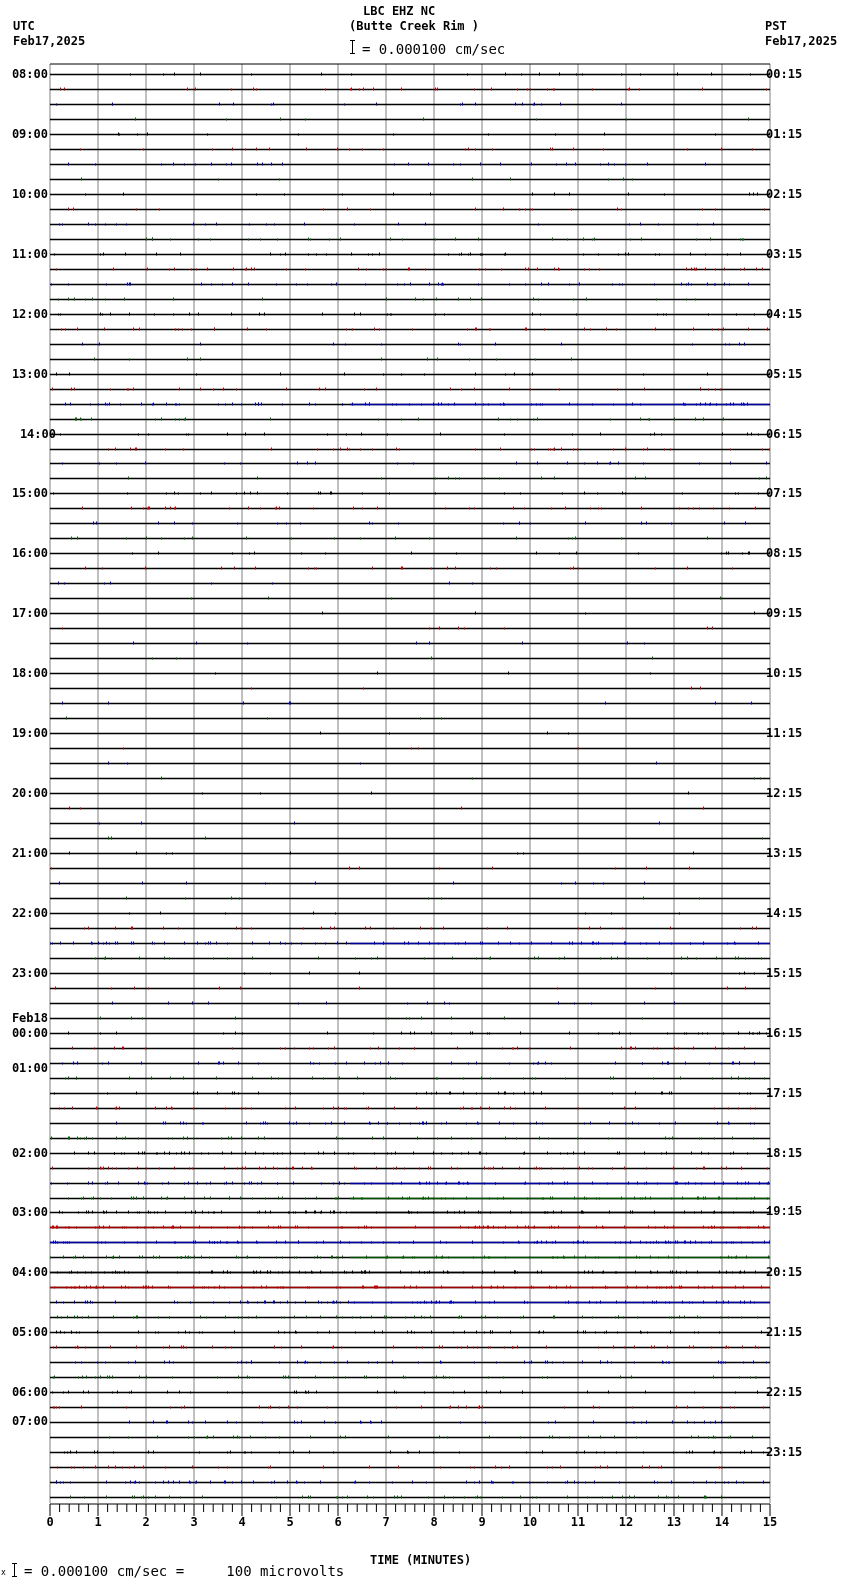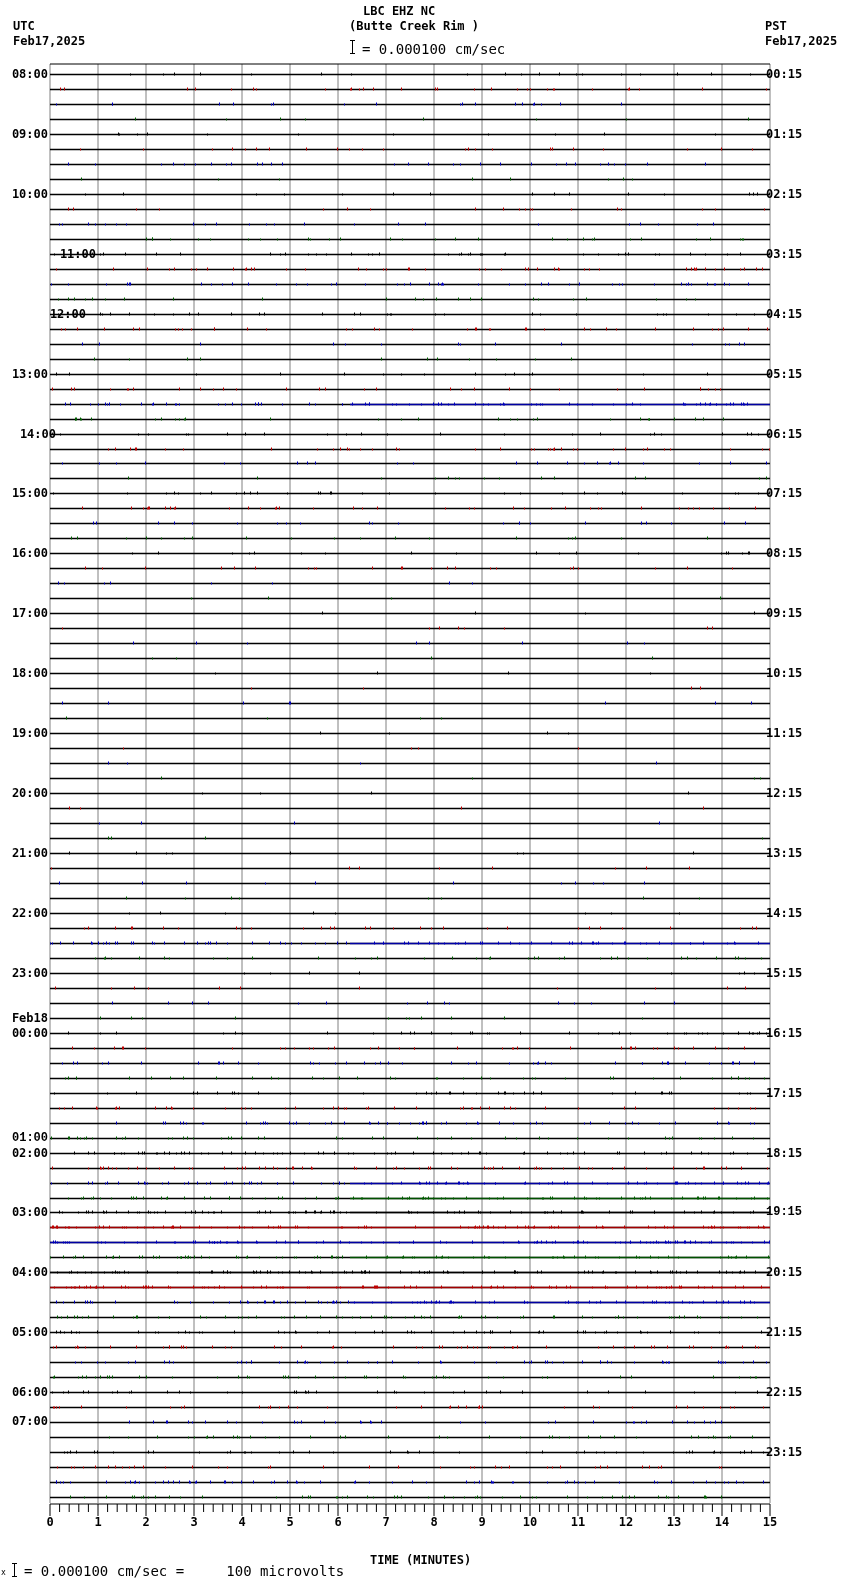--- a/index.html
+++ b/index.html
@@ -338,36 +338,36 @@
     <text x="626" y="1526" text-anchor="middle" font-family="DejaVu Sans Mono, monospace" font-weight="bold" font-size="12">12</text>
     <text x="674" y="1526" text-anchor="middle" font-family="DejaVu Sans Mono, monospace" font-weight="bold" font-size="12">13</text>
     <text x="722" y="1526" text-anchor="middle" font-family="DejaVu Sans Mono, monospace" font-weight="bold" font-size="12">14</text>
     <text x="770" y="1526" text-anchor="middle" font-family="DejaVu Sans Mono, monospace" font-weight="bold" font-size="12">15</text>
   </svg>
 
 <div id="left-labels">
     <div class="lbl-left" style="top: 68px;">08:00</div>
     <div class="lbl-left" style="top: 127.92px;">09:00</div>
     <div class="lbl-left" style="top: 187.84px;">10:00</div>
-    <div class="lbl-left" style="top: 247.76px; margin-left: 48px;">11:00</div>
-    <div class="lbl-left" style="top: 307.68px; padding-left: 38px;">12:00</div>
+    <div class="lbl-left" style="top: 247.76px;">11:00</div>
+    <div class="lbl-left" style="top: 307.68px;">12:00</div>
     <div class="lbl-left" style="top: 367.6px;">13:00</div>
     <div class="lbl-left" style="top: 427.52px; margin-left: 8px;">14:00</div>
     <div class="lbl-left" style="top: 487.44px;">15:00</div>
     <div class="lbl-left" style="top: 547.36px;">16:00</div>
     <div class="lbl-left" style="top: 607.28px;">17:00</div>
     <div class="lbl-left" style="top: 667.2px;">18:00</div>
     <div class="lbl-left" style="top: 727.12px;">19:00</div>
     <div class="lbl-left" style="top: 787.04px;">20:00</div>
     <div class="lbl-left" style="top: 846.96px;">21:00</div>
     <div class="lbl-left" style="top: 906.88px;">22:00</div>
     <div class="lbl-left" style="top: 966.8px;">23:00</div>
     <div class="lbl-left" style="top: 1026.72px;">00:00</div>
     <div class="lbl-left" style="top: 1011.72px;">Feb18</div>
-    <div class="lbl-left" style="top: 1132px; font-family: Liberation Mono, monospace;">01:00</div>
+    <div class="lbl-left" style="top: 1062px;">01:00</div>
     <div class="lbl-left" style="top: 1146.56px;">02:00</div>
     <div class="lbl-left" style="top: 1206.48px;">03:00</div>
     <div class="lbl-left" style="top: 1266.4px;">04:00</div>
     <div class="lbl-left" style="top: 1326.32px;">05:00</div>
     <div class="lbl-left" style="top: 1386.24px;">06:00</div>
     <div class="lbl-left" style="top: 1415px;">07:00</div>
   </div>
 <div id="right-labels">
     <div class="lbl-right" style="top: 68px;">00:15</div>
     <div class="lbl-right" style="top: 127.92px;">01:15</div>

